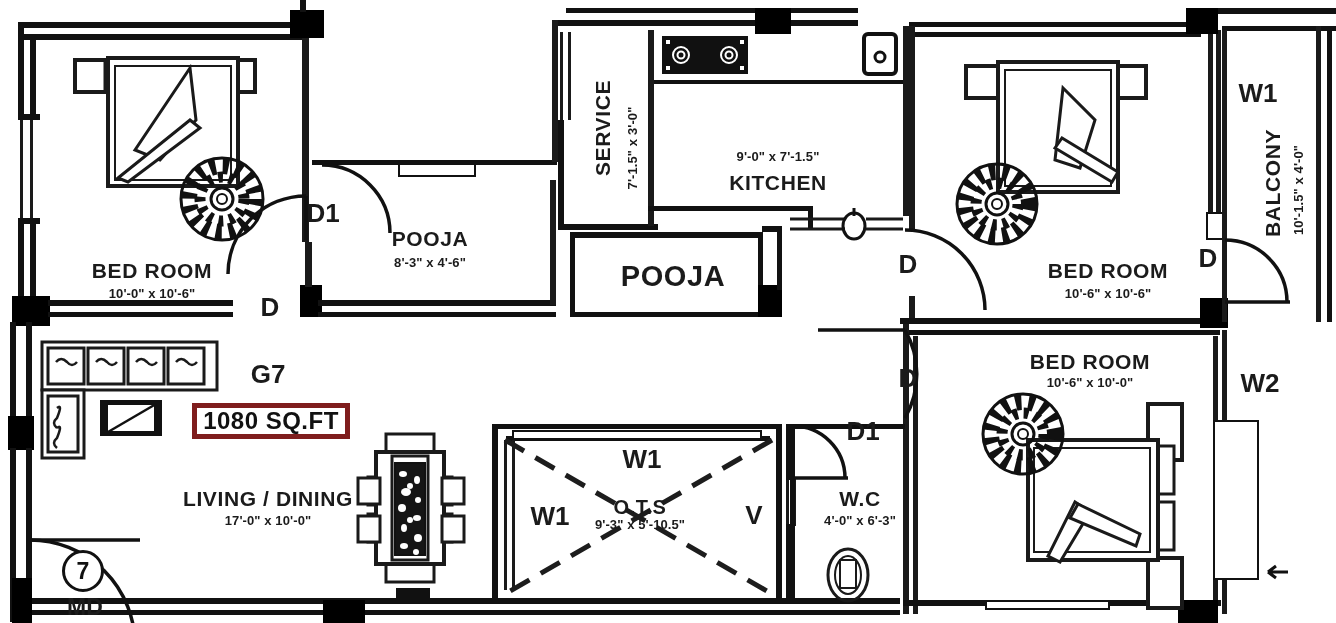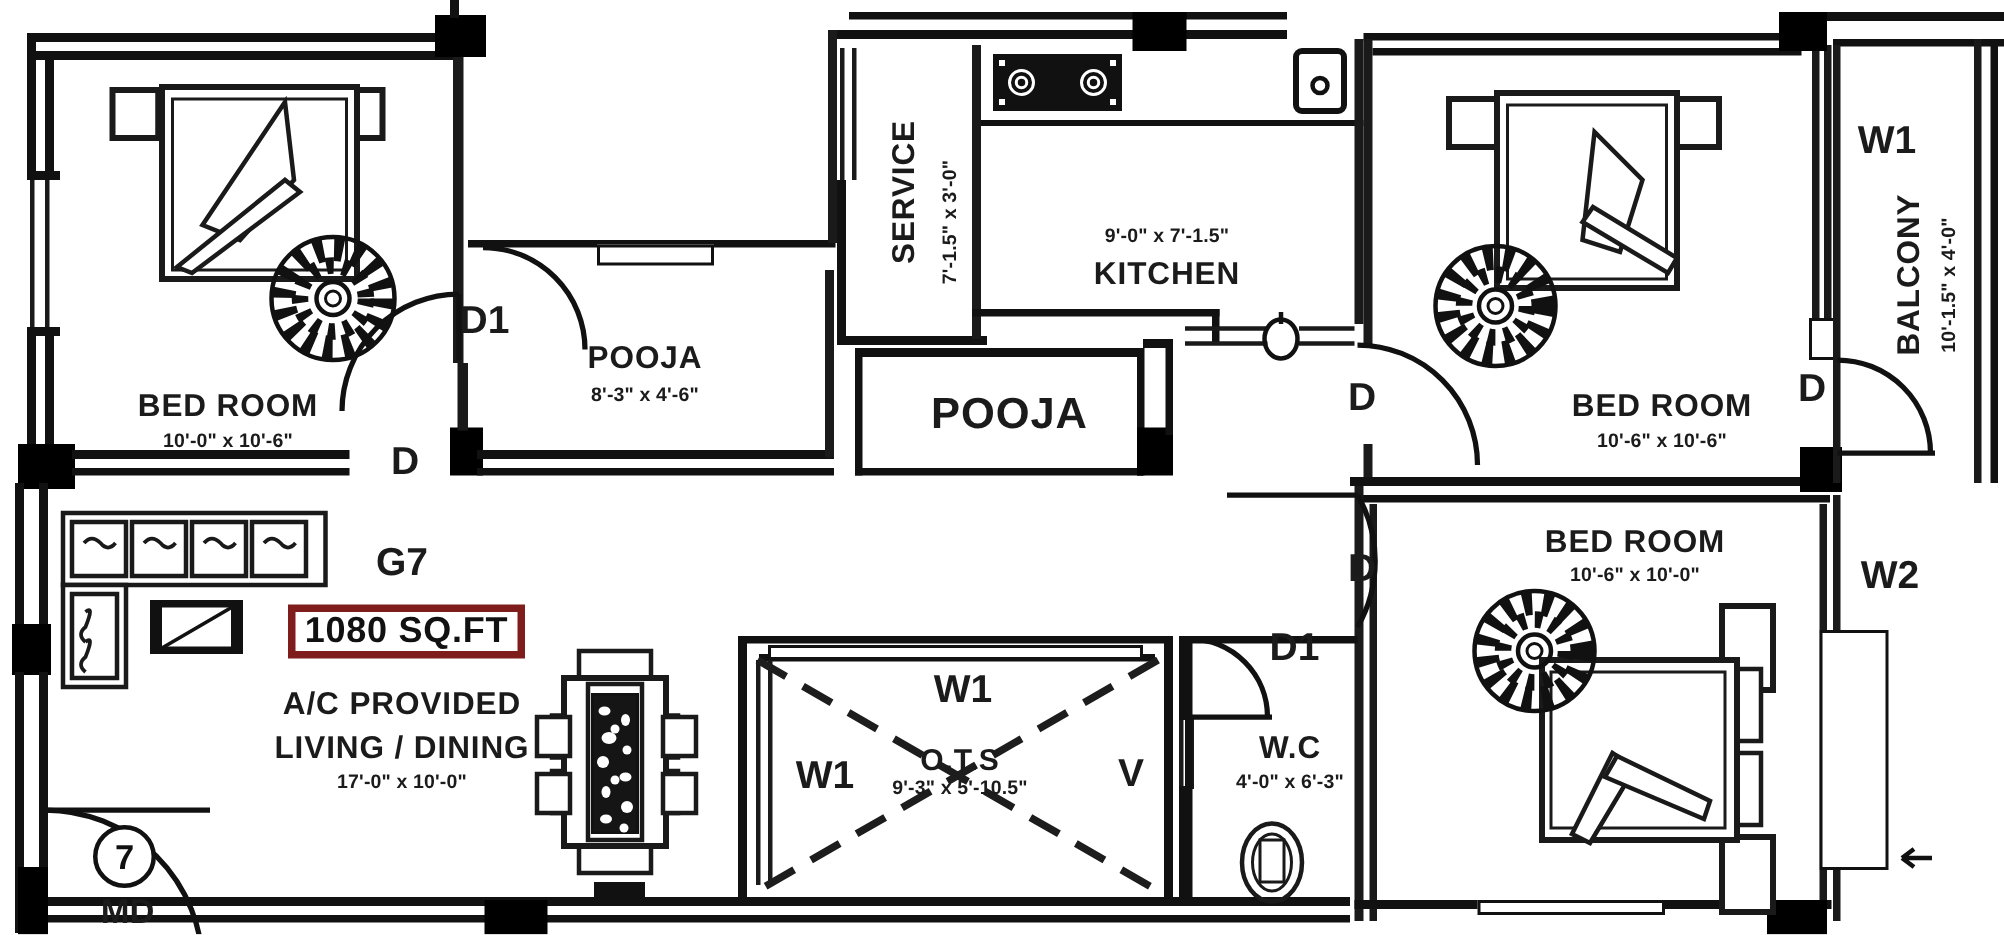--- a/index.html
+++ b/index.html
@@ -369,21 +369,20 @@
 
   <div class="lbl rname" style="left:1018px; top:260px; width:180px;">BED ROOM</div>
   <div class="lbl rdim" style="left:1018px; top:287px; width:180px;">10'-6" x 10'-6"</div>
 
   <div class="lbl rname vert" style="left:1262px; top:258px; width:150px;">BALCONY</div>
   <div class="lbl rdim vert" style="left:1292px; top:256px; width:132px;">10'-1.5" x 4'-0"</div>
 
   <div class="lbl rname" style="left:1000px; top:351px; width:180px;">BED ROOM</div>
   <div class="lbl rdim" style="left:1000px; top:376px; width:180px;">10'-6" x 10'-0"</div>
 
-  <div class="lbl rname" style="left:168px; top:459px; width:200px;">A/C PROVIDED</div>
   <div class="lbl rname" style="left:158px; top:488px; width:220px;">LIVING / DINING</div>
   <div class="lbl rdim" style="left:168px; top:514px; width:200px;">17'-0" x 10'-0"</div>
 
   <div class="lbl rname" style="left:600px; top:497px; width:80px; font-size:20px;">O.T.S</div>
   <div class="lbl rdim" style="left:578px; top:518px; width:124px;">9'-3" x 5'-10.5"</div>
 
   <div class="lbl rname" style="left:810px; top:488px; width:100px;">W.C</div>
   <div class="lbl rdim" style="left:806px; top:514px; width:108px;">4'-0" x 6'-3"</div>
 
   <div class="lbl tag" style="left:238px; top:361px; width:60px;">G7</div>

